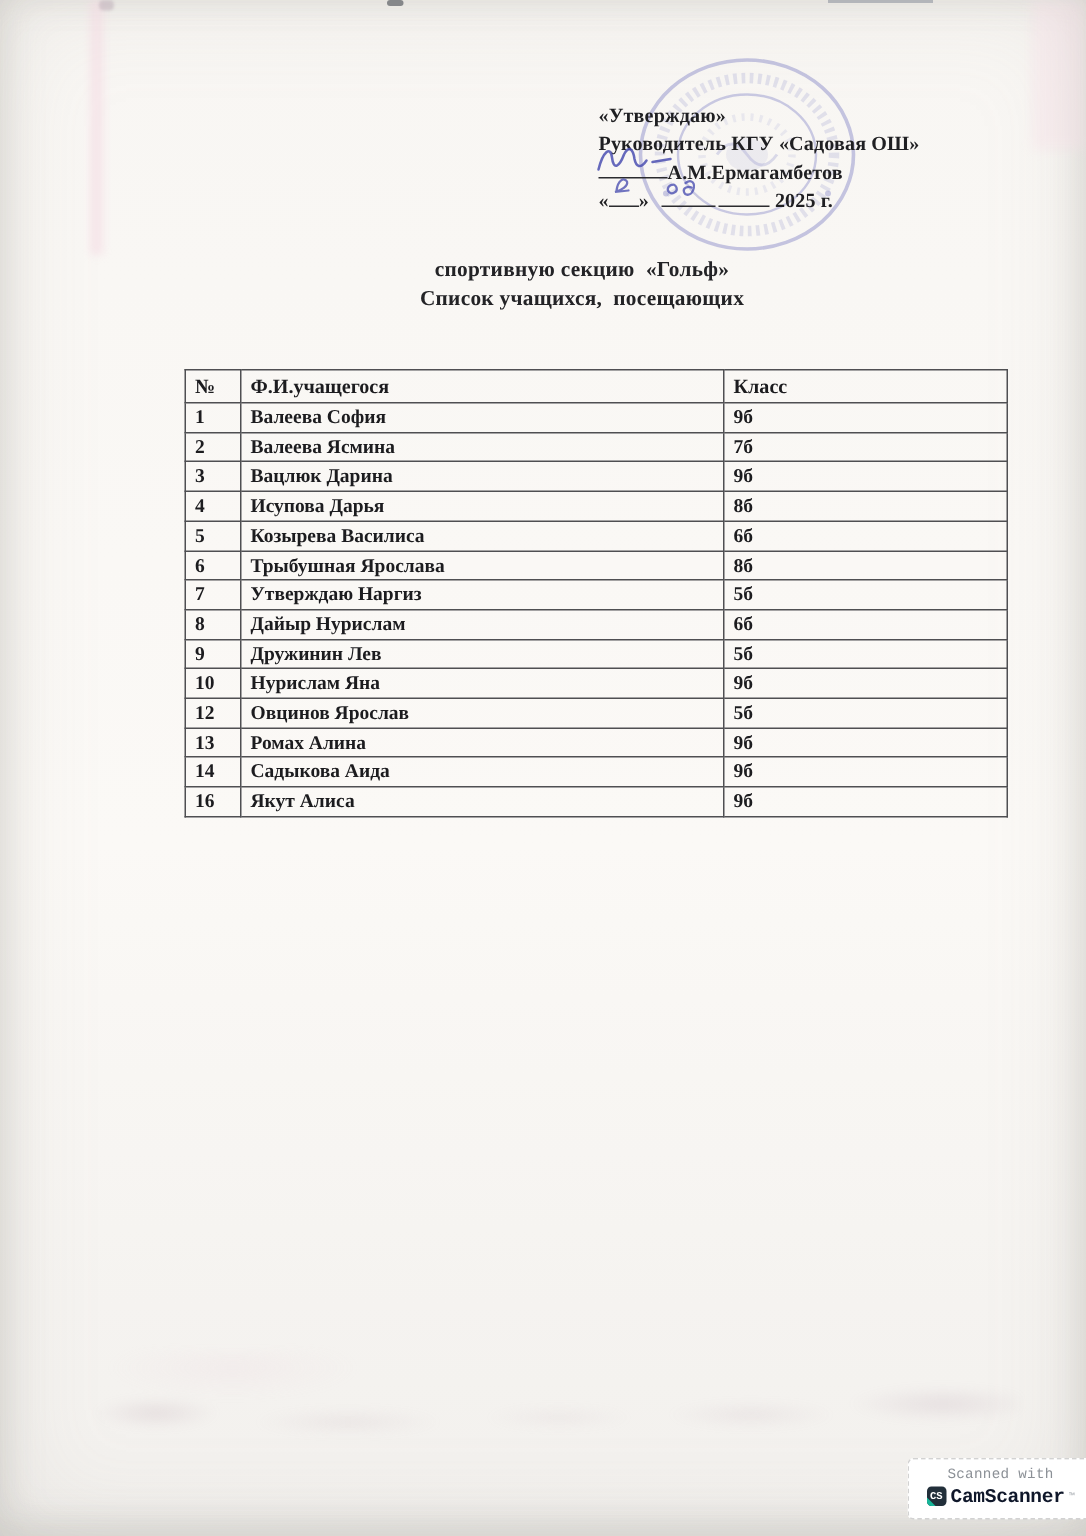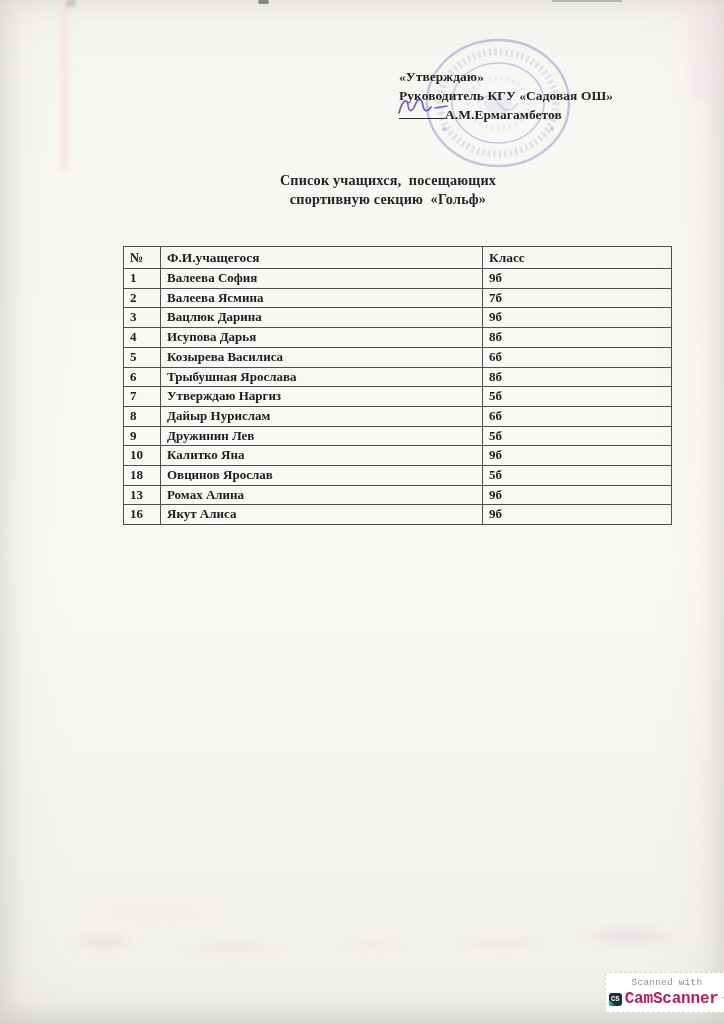--- a/index.html
+++ b/index.html
@@ -94,21 +94,21 @@
     position:relative; width:13px; height:13px; border-radius:3px;
     background:#222f3a; color:#fff; font-size:7px; font-weight:800;
     display:inline-flex; align-items:center; justify-content:center; flex:0 0 auto;
   }
   .cs-logo::before {
     content:""; position:absolute; left:0; bottom:0; width:6px; height:6px;
     background:#17b79a; clip-path:polygon(0 0, 0 100%, 100% 100%);
     border-bottom-left-radius:3px;
   }
   .cs-logo span { position:relative; }
-  .brand { font-size:16px; font-weight:700; color:#be185d; letter-spacing:-.2px; }
+  .brand { font-size:13px; font-weight:700; color:#0f172a; letter-spacing:-.2px; }
   .tm { font-size:6px; color:#9aa0a6; vertical-align:super; }
 </style>
 </head>
 <body>
 
 <div class="page">
 
   <div class="artifact-top-line"></div>
   <div class="artifact-top-smudge"></div>
   <div class="artifact-left-streak"></div>
@@ -137,25 +137,39 @@
     <div class="sig-row">
       <span class="blank sig-blank">
         <svg class="signature-svg" width="58" height="24" viewBox="0 0 58 24">
           <g stroke="#4d51b2" stroke-width="1.7" fill="none" opacity="0.85" stroke-linecap="round">
             <path d="M4,18 C7,6 12,2 13,10 C14,19 18,16 21,8 C24,2 27,4 28,11 C29,16 32,18 36,12"></path>
             <path d="M40,13 L52,11"></path>
           </g>
         </svg>
       </span><span>А.М.Ермагамбетов</span>
     </div>
+    <div class="date-row">
+      <span>«</span><span class="blank b-day">
+        <svg class="hand-mark" width="18" height="18" viewBox="0 0 18 18">
+          <path d="M5,13 C6,6 10,4 12,7 C13,10 8,13 4,14 L13,13" stroke="#4d51b2" stroke-width="1.5" fill="none" opacity="0.8" stroke-linecap="round"></path>
+        </svg>
+      </span><span>»</span><span class="blank b-month">
+        <svg class="hand-mark" width="28" height="18" viewBox="0 0 28 18">
+          <g stroke="#4d51b2" stroke-width="1.5" fill="none" opacity="0.8" stroke-linecap="round">
+            <path d="M8,9 c-3,0 -5,3 -3,5 c2,2 6,0 5,-3 c-1,-2 -2,-2 -2,-2"></path>
+            <path d="M16,8 c4,-3 7,0 5,5 c-1,3 -5,4 -6,1 c-1,-3 3,-4 5,-3"></path>
+          </g>
+        </svg>
+      </span><span class="blank b-extra"></span><span>2025 г.</span>
+    </div>
   </div>
 
   <div class="doc-title">
+    <div>спортивную секцию  «Гольф»</div>
     <div>Список учащихся,  посещающих</div>
-    <div>спортивную секцию  «Гольф»</div>
   </div>
 
   <table class="students">
     <thead>
       <tr>
         <th class="c-num">№</th>
         <th class="c-name">Ф.И.учащегося</th>
         <th class="c-class">Класс</th>
       </tr>
     </thead>
@@ -200,31 +214,36 @@
           <td>Дайыр Нурислам</td>
           <td>6б</td>
         </tr>
         <tr>
           <td>9</td>
           <td>Дружинин Лев</td>
           <td>5б</td>
         </tr>
         <tr>
           <td>10</td>
-          <td>Калитко Яна</td>
-          <td>9б</td>
-        </tr>
-        <tr>
-          <td>18</td>
+          <td>Нурислам Яна</td>
+          <td>9б</td>
+        </tr>
+        <tr>
+          <td>12</td>
           <td>Овцинов Ярослав</td>
           <td>5б</td>
         </tr>
         <tr>
           <td>13</td>
           <td>Ромах Алина</td>
+          <td>9б</td>
+        </tr>
+        <tr>
+          <td>14</td>
+          <td>Садыкова Аида</td>
           <td>9б</td>
         </tr>
         <tr>
           <td>16</td>
           <td>Якут Алиса</td>
           <td>9б</td>
         </tr>
       </tbody>
   </table>
 

